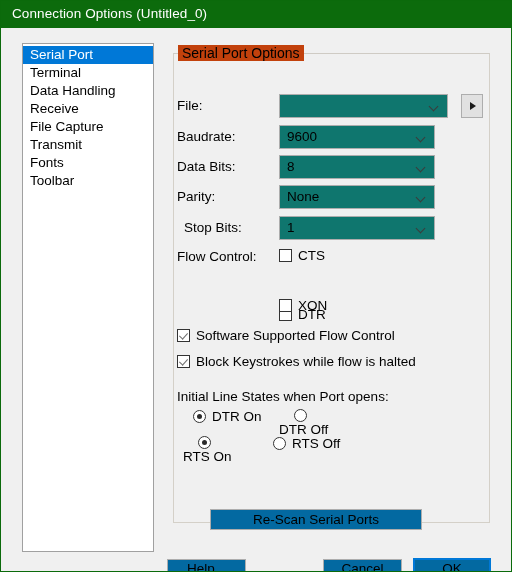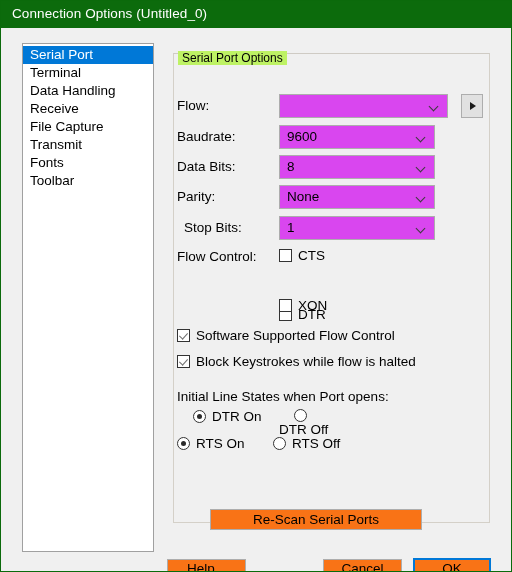--- a/index.html
+++ b/index.html
@@ -78,39 +78,39 @@
     top: 25px;
     width: 317px;
     height: 470px;
     border: 1px solid #d4d0c8;
     border-top-color: #cfcbc4;
     box-sizing: border-box;
   }
   #groupbox-label {
     position: absolute;
     left: 177px;
-    top: 23px;
+    top: 17px;
     padding: 0 4px;
-    background: #bef264;
-    font-size: 12px;
+    background: #c2410c;
+    font-size: 14px;
     color: #000000;
     white-space: nowrap;
   }
 
   
   .field-label {
     position: absolute;
     font-size: 13.5px;
     color: #000000;
     white-space: nowrap;
   }
   .combo {
     position: absolute;
     box-sizing: border-box;
-    background: #d946ef;
+    background: #0f766e;
     border: 1px solid #adadad;
     height: 24px;
   }
   .combo .combo-value {
     position: absolute;
     left: 7px;
     top: 3px;
     font-size: 13.5px;
     color: #000000;
     white-space: nowrap;
@@ -223,21 +223,21 @@
     position: absolute;
     font-size: 13.5px;
     color: #000000;
     white-space: nowrap;
   }
 
   
   .btn {
     position: absolute;
     box-sizing: border-box;
-    background: #f97316;
+    background: #0369a1;
     border: 1px solid #adadad;
     font-family: "Liberation Sans", sans-serif;
     font-size: 13.5px;
     color: #000000;
     text-align: left;
     white-space: nowrap;
     padding: 8px;
     line-height: 1;
     display: flex;
     align-items: center;
@@ -269,21 +269,21 @@
       <div class="page-item">Receive</div>
       <div class="page-item">File Capture</div>
       <div class="page-item">Transmit</div>
       <div class="page-item">Fonts</div>
       <div class="page-item">Toolbar</div>
     </div>
 
     <div id="groupbox"></div>
     <div id="groupbox-label">Serial Port Options</div>
 
-    <div class="field-label" style="left:176px; top:70px;">Flow:</div>
+    <div class="field-label" style="left:176px; top:70px;">File:</div>
     <div class="combo" style="left:278px; top:66px; width:169px;">
       <span class="combo-value"></span>
       <span class="chev"></span>
     </div>
     <div id="port-extra-btn">
       <span class="tri"></span>
     </div>
 
     <div class="field-label" style="left:176px; top:101px;">Baudrate:</div>
     <div class="combo" style="left:278px; top:97px; width:156px;">
@@ -336,21 +336,21 @@
     <div class="section-text" style="left:176px; top:361px;">Initial Line States when Port opens:</div>
 
     <div class="radiorow" style="left:192px; top:381px;">
       <span class="rdo selected"></span>
       <span class="rd-label">DTR On</span>
     </div>
     <div class="radiorow" style="left:272px; top:381px;flex-direction:column;">
       <span class="rdo"></span>
       <span class="rd-label">DTR Off</span>
     </div>
-    <div class="radiorow" style="left:176px; top:408px;">
+    <div class="radiorow" style="left:176px; top:408px;flex-direction:column;">
       <span class="rdo selected"></span>
       <span class="rd-label">RTS On</span>
     </div>
     <div class="radiorow" style="left:272px; top:408px;">
       <span class="rdo"></span>
       <span class="rd-label">RTS Off</span>
     </div>
 
     <button class="btn" id="rescan-btn">Re-Scan Serial Ports</button>
 

